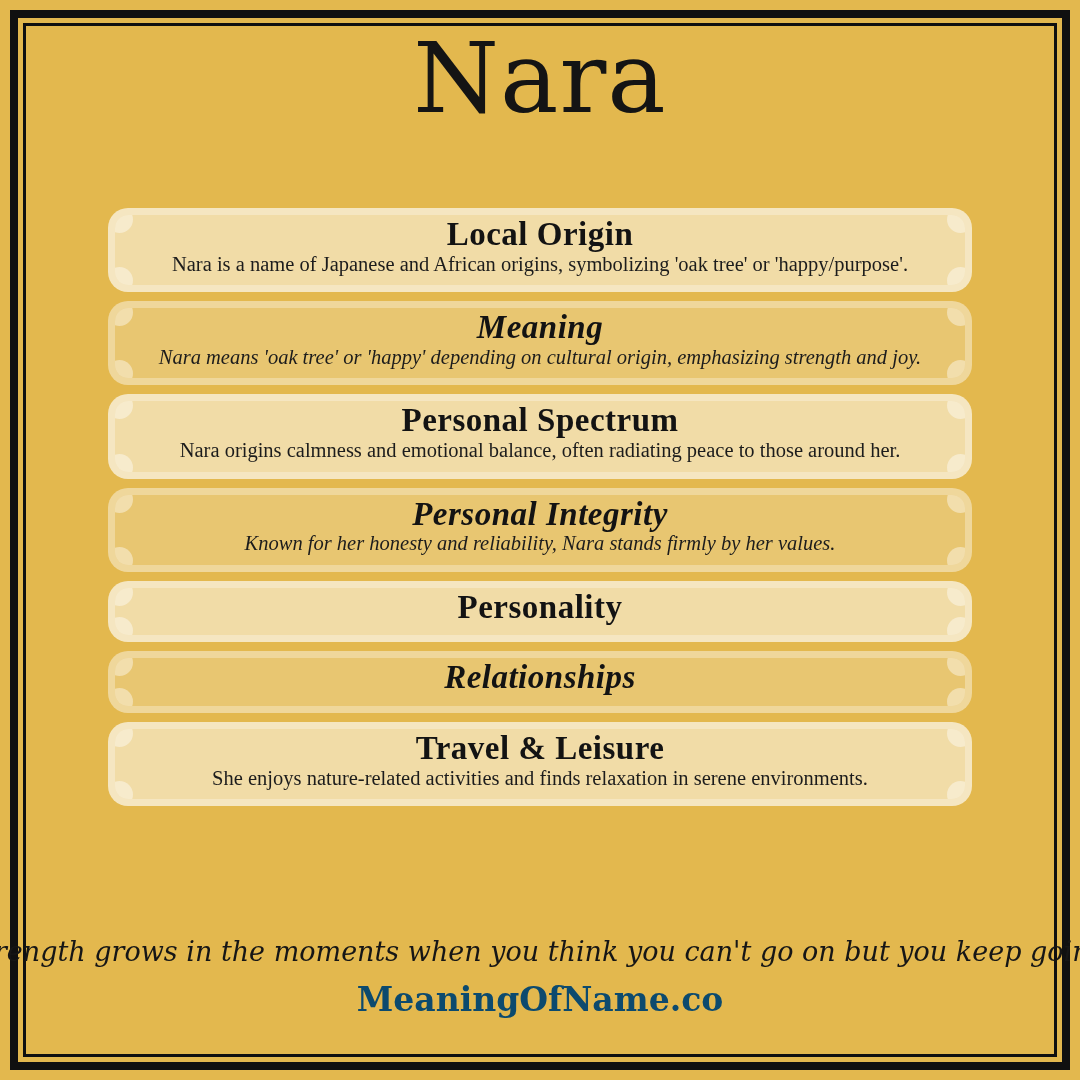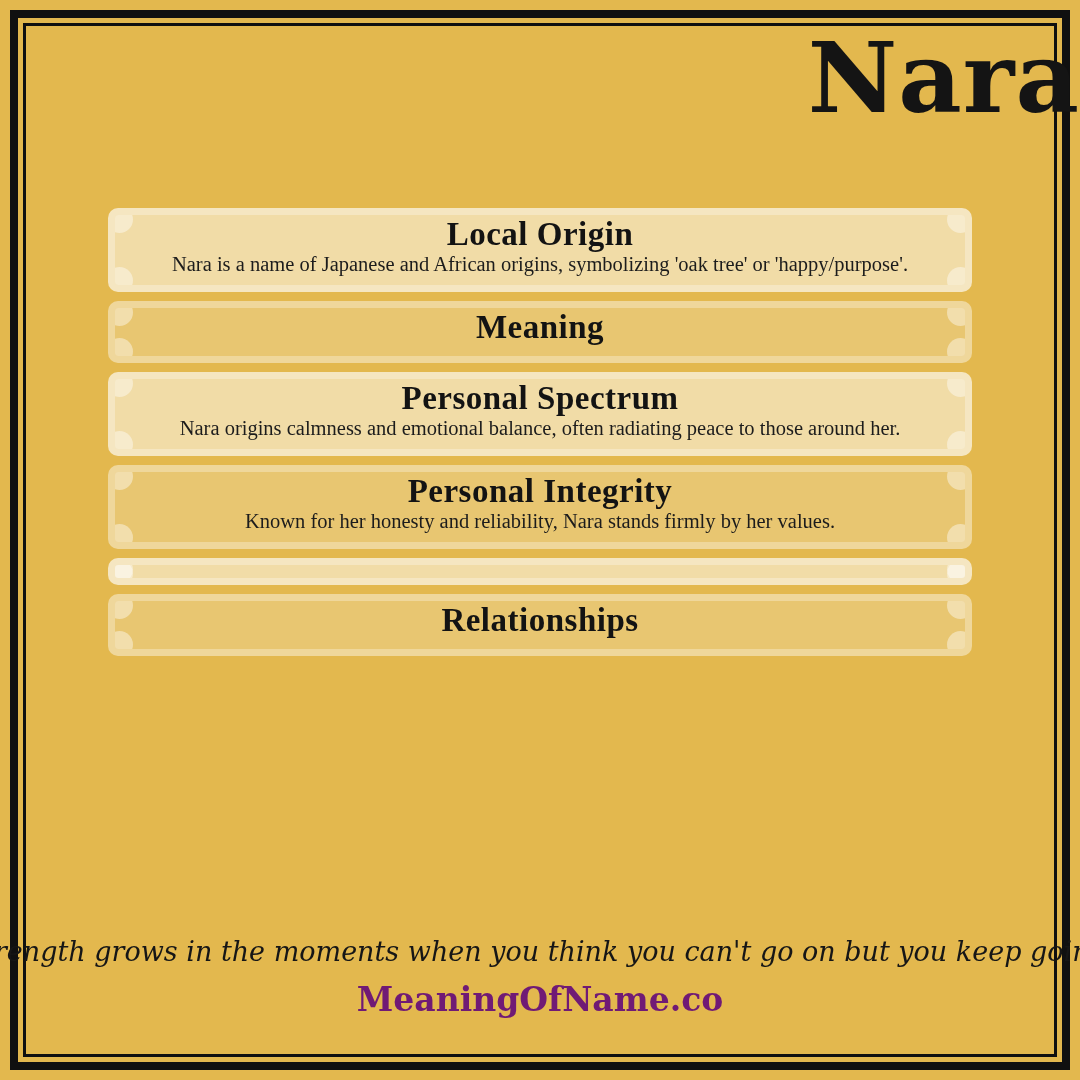--- a/index.html
+++ b/index.html
@@ -16,43 +16,43 @@
     pointer-events: none;
   }
   .frame-inner {
     position: absolute; inset: 23px;
     border: 3px solid var(--frame, #101010);
     pointer-events: none;
   }
   .title {
     position: absolute; top: 22px; left: 0; width: 100%;
     margin: 0;
-    text-align: right;
+    text-align: center;
     font-family: "DejaVu Serif", serif;
-    font-weight: bold;
+    font-weight: normal;
     font-size: 98px;
     line-height: 1.15;
     color: var(--ink, #141414);
     letter-spacing: 1px;
   }
   .cards {
     position: absolute; top: 208px; left: 108px; width: 864px;
     display: flex; flex-direction: column; gap: 9px;
   }
   .card {
     position: relative;
     box-sizing: border-box;
     border: 7px solid var(--card-border, rgba(255,255,255,0.30));
-    border-radius: 10px;
+    border-radius: 20px;
     overflow: hidden;
     text-align: center;
     padding: 3px 24px 10px;
   }
   .card.light { background: var(--card-light, rgba(255,255,255,0.50)); }
-  .card.sheer { background: var(--card-sheer, rgba(255,255,255,0.20)); }
+  .card.sheer { background: var(--card-sheer, rgba(255,255,255,0.20)); font-style: italic; }
   .card-heading {
     margin: 0 0 1px 0;
     font-family: "Liberation Serif", serif;
     font-weight: bold;
     font-size: 33px;
     line-height: 1.02;
     letter-spacing: 0.5px;
     color: #131313;
   }
   .card-body {
@@ -80,21 +80,21 @@
     font-size: 27px;
     color: #161616;
     z-index: 5;
   }
   .footer {
     position: absolute; top: 980px; left: 0; width: 100%;
     text-align: center;
     font-family: "DejaVu Serif", serif;
     font-weight: bold;
     font-size: 33px;
-    color: #701a75;
+    color: #0c4a6e;
   }
 </style>
 </head>
 <body style="--background: #e3b84e; --frame: #101010; --ink: #141414; --card-border: rgba(255,255,255,0.30); --card-light: rgba(255,255,255,0.50); --card-sheer: rgba(255,255,255,0.20); --rivet: rgba(255,255,255,0.42);">
 
 <div class="frame-outer"></div>
 <div class="frame-inner"></div>
 
 <h1 class="title">Nara</h1>
 
@@ -107,20 +107,21 @@
     <h2 class="card-heading">Local Origin</h2>
     <p class="card-body">Nara is a name of Japanese and African origins, symbolizing 'oak tree' or 'happy/purpose'.</p>
   </section>
 
   <section class="card sheer">
     <span class="rivet tl"></span>
     <span class="rivet tr"></span>
     <span class="rivet bl"></span>
     <span class="rivet br"></span>
     <h2 class="card-heading">Meaning</h2>
+    <p class="card-body">Nara means 'oak tree' or 'happy' depending on cultural origin, emphasizing strength and joy.</p>
   </section>
 
   <section class="card light">
     <span class="rivet tl"></span>
     <span class="rivet tr"></span>
     <span class="rivet bl"></span>
     <span class="rivet br"></span>
     <h2 class="card-heading">Personal Spectrum</h2>
     <p class="card-body">Nara origins calmness and emotional balance, often radiating peace to those around her.</p>
   </section>
@@ -132,27 +133,36 @@
     <span class="rivet br"></span>
     <h2 class="card-heading">Personal Integrity</h2>
     <p class="card-body">Known for her honesty and reliability, Nara stands firmly by her values.</p>
   </section>
 
   <section class="card light">
     <span class="rivet tl"></span>
     <span class="rivet tr"></span>
     <span class="rivet bl"></span>
     <span class="rivet br"></span>
+    <h2 class="card-heading">Personality</h2>
   </section>
 
   <section class="card sheer">
     <span class="rivet tl"></span>
     <span class="rivet tr"></span>
     <span class="rivet bl"></span>
     <span class="rivet br"></span>
     <h2 class="card-heading">Relationships</h2>
   </section>
 
+  <section class="card light">
+    <span class="rivet tl"></span>
+    <span class="rivet tr"></span>
+    <span class="rivet bl"></span>
+    <span class="rivet br"></span>
+    <h2 class="card-heading">Travel &amp; Leisure</h2>
+    <p class="card-body">She enjoys nature-related activities and finds relaxation in serene environments.</p>
+  </section>
 </div>
 
 <div class="quote">'Strength grows in the moments when you think you can't go on but you keep going.'</div>
 
 <div class="footer">MeaningOfName.co</div>
 
 </body></html>

